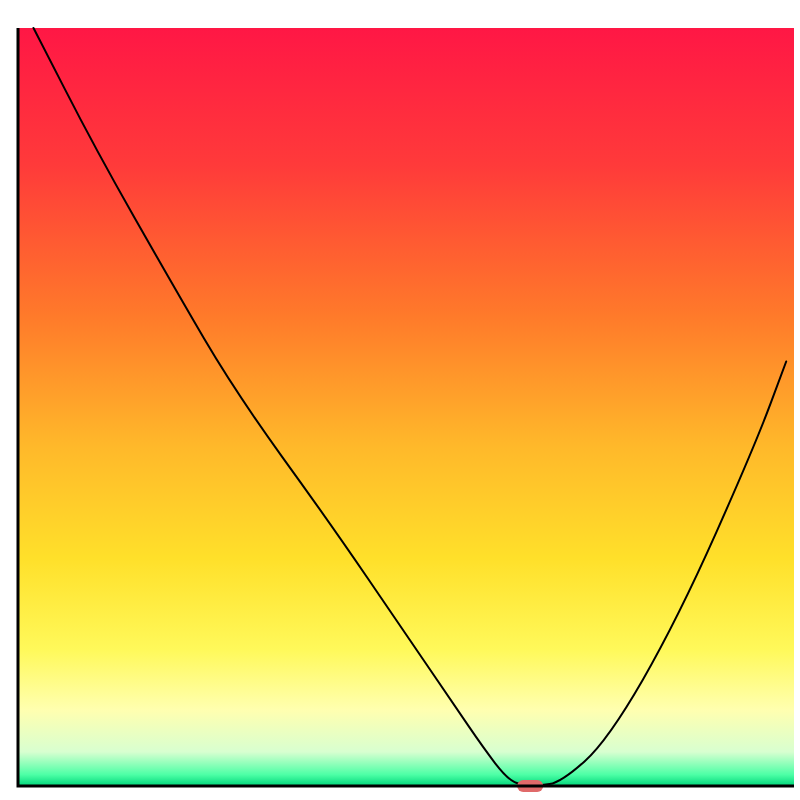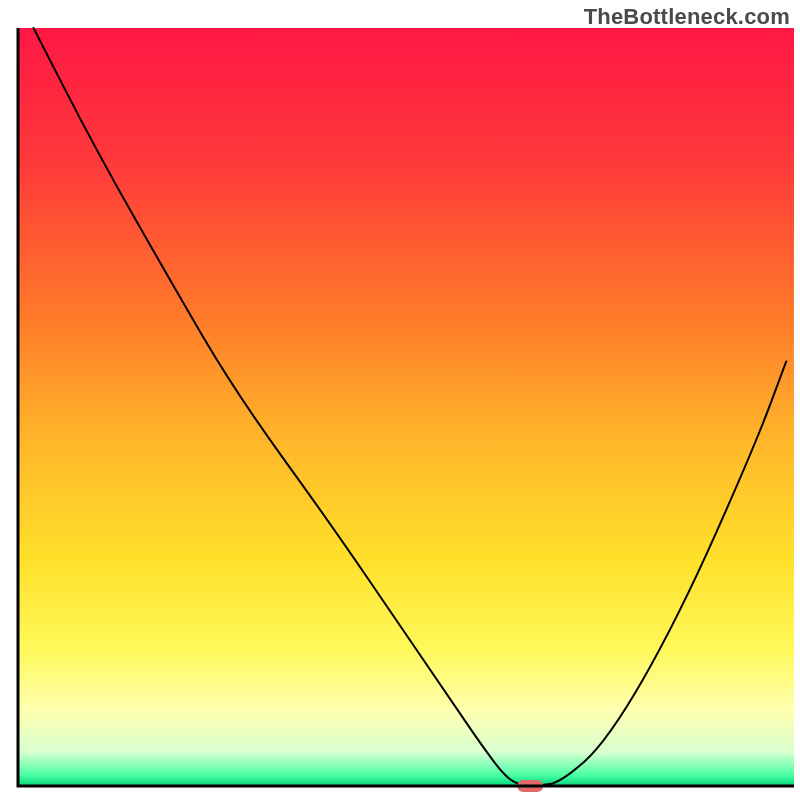--- a/index.html
+++ b/index.html
@@ -26,21 +26,20 @@
     z-index: 10;
   }
   svg {
     display: block;
   }
 </style>
 </head>
 <body>
 
 <div class="chart-wrap">
-  <div class="watermark">TheBottleneck.com</div>
 
   <svg id="chart-svg" width="800" height="800" viewBox="0 0 800 800">
     <defs>
       <linearGradient id="bg-grad" x1="0" y1="0" x2="0" y2="1">
           <stop offset="0%" stop-color="#ff1745"></stop>
           <stop offset="18%" stop-color="#ff3a3a"></stop>
           <stop offset="38%" stop-color="#ff7a2a"></stop>
           <stop offset="55.00000000000001%" stop-color="#ffb82a"></stop>
           <stop offset="70%" stop-color="#ffe02a"></stop>
           <stop offset="82%" stop-color="#fff95a"></stop>

